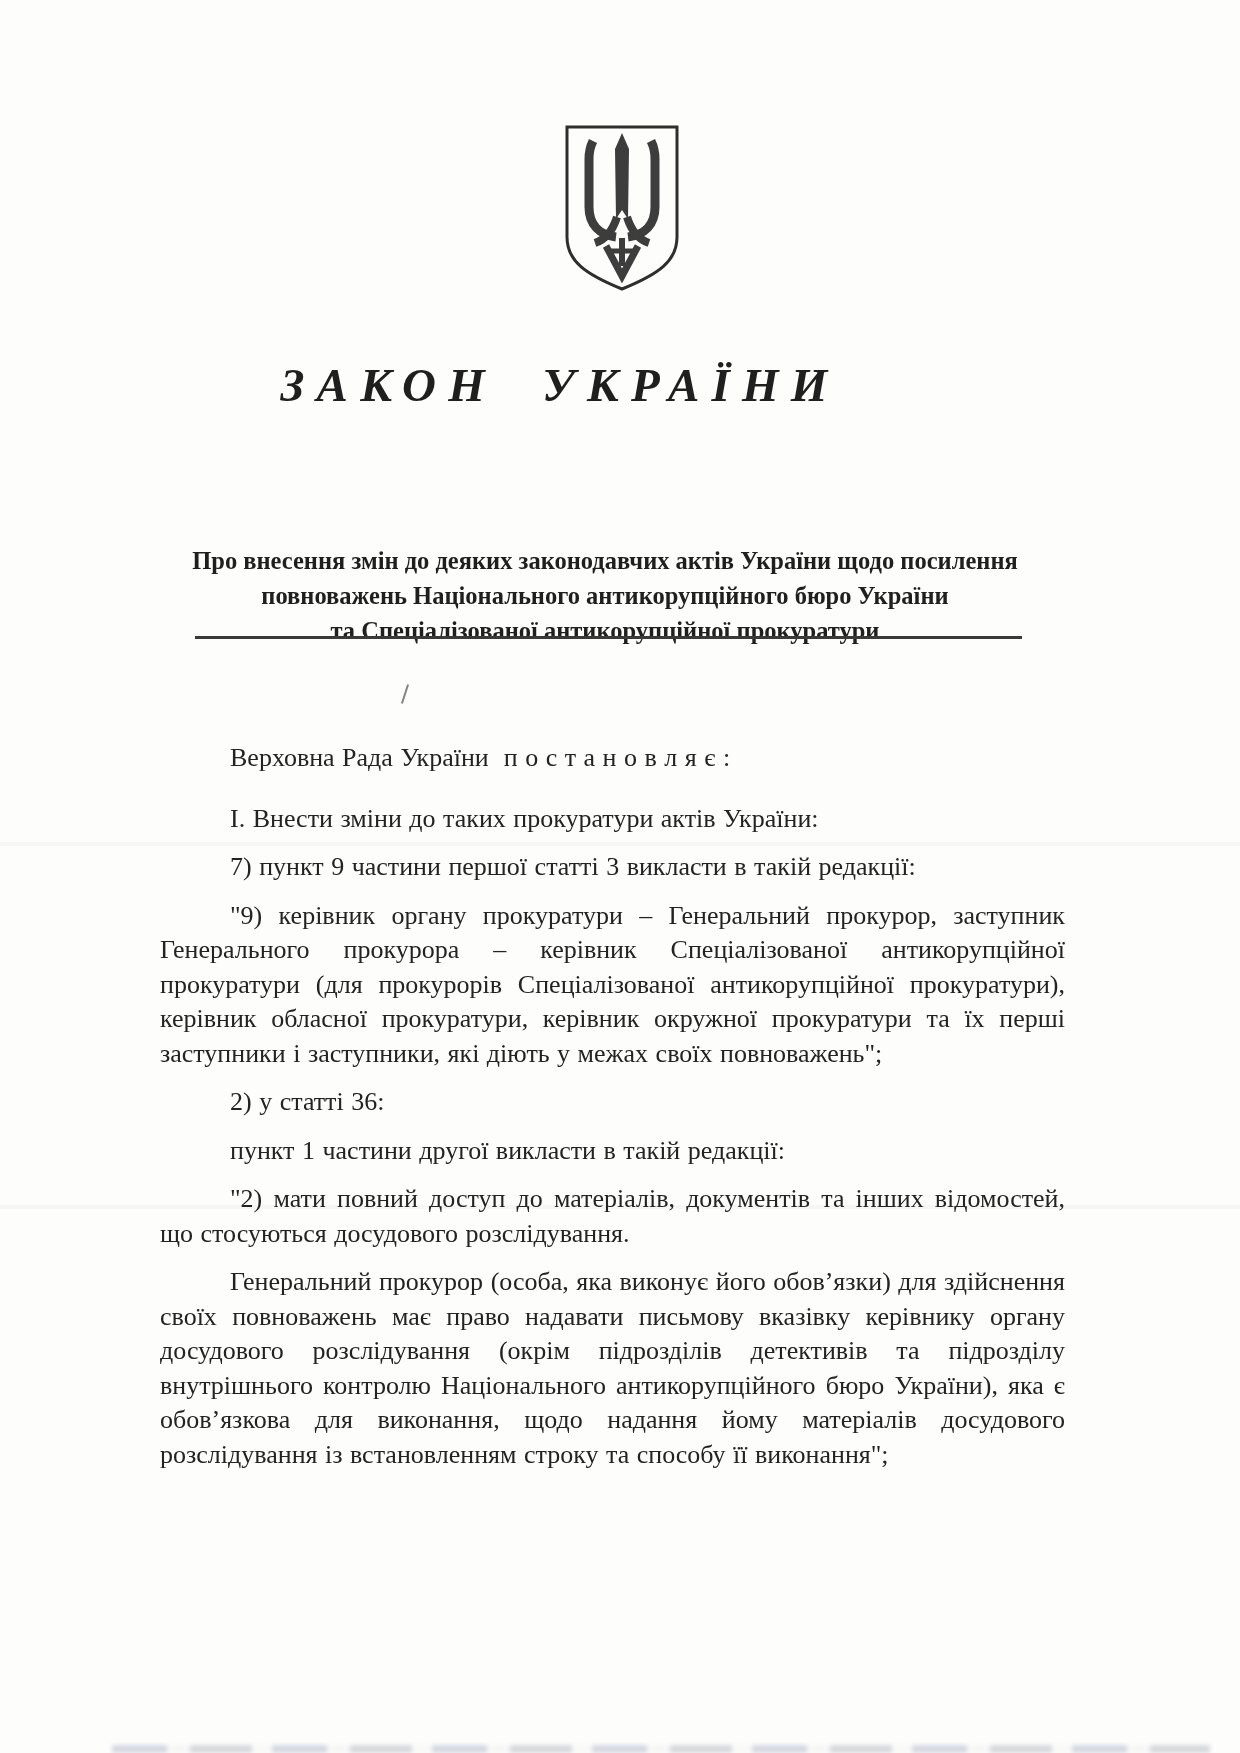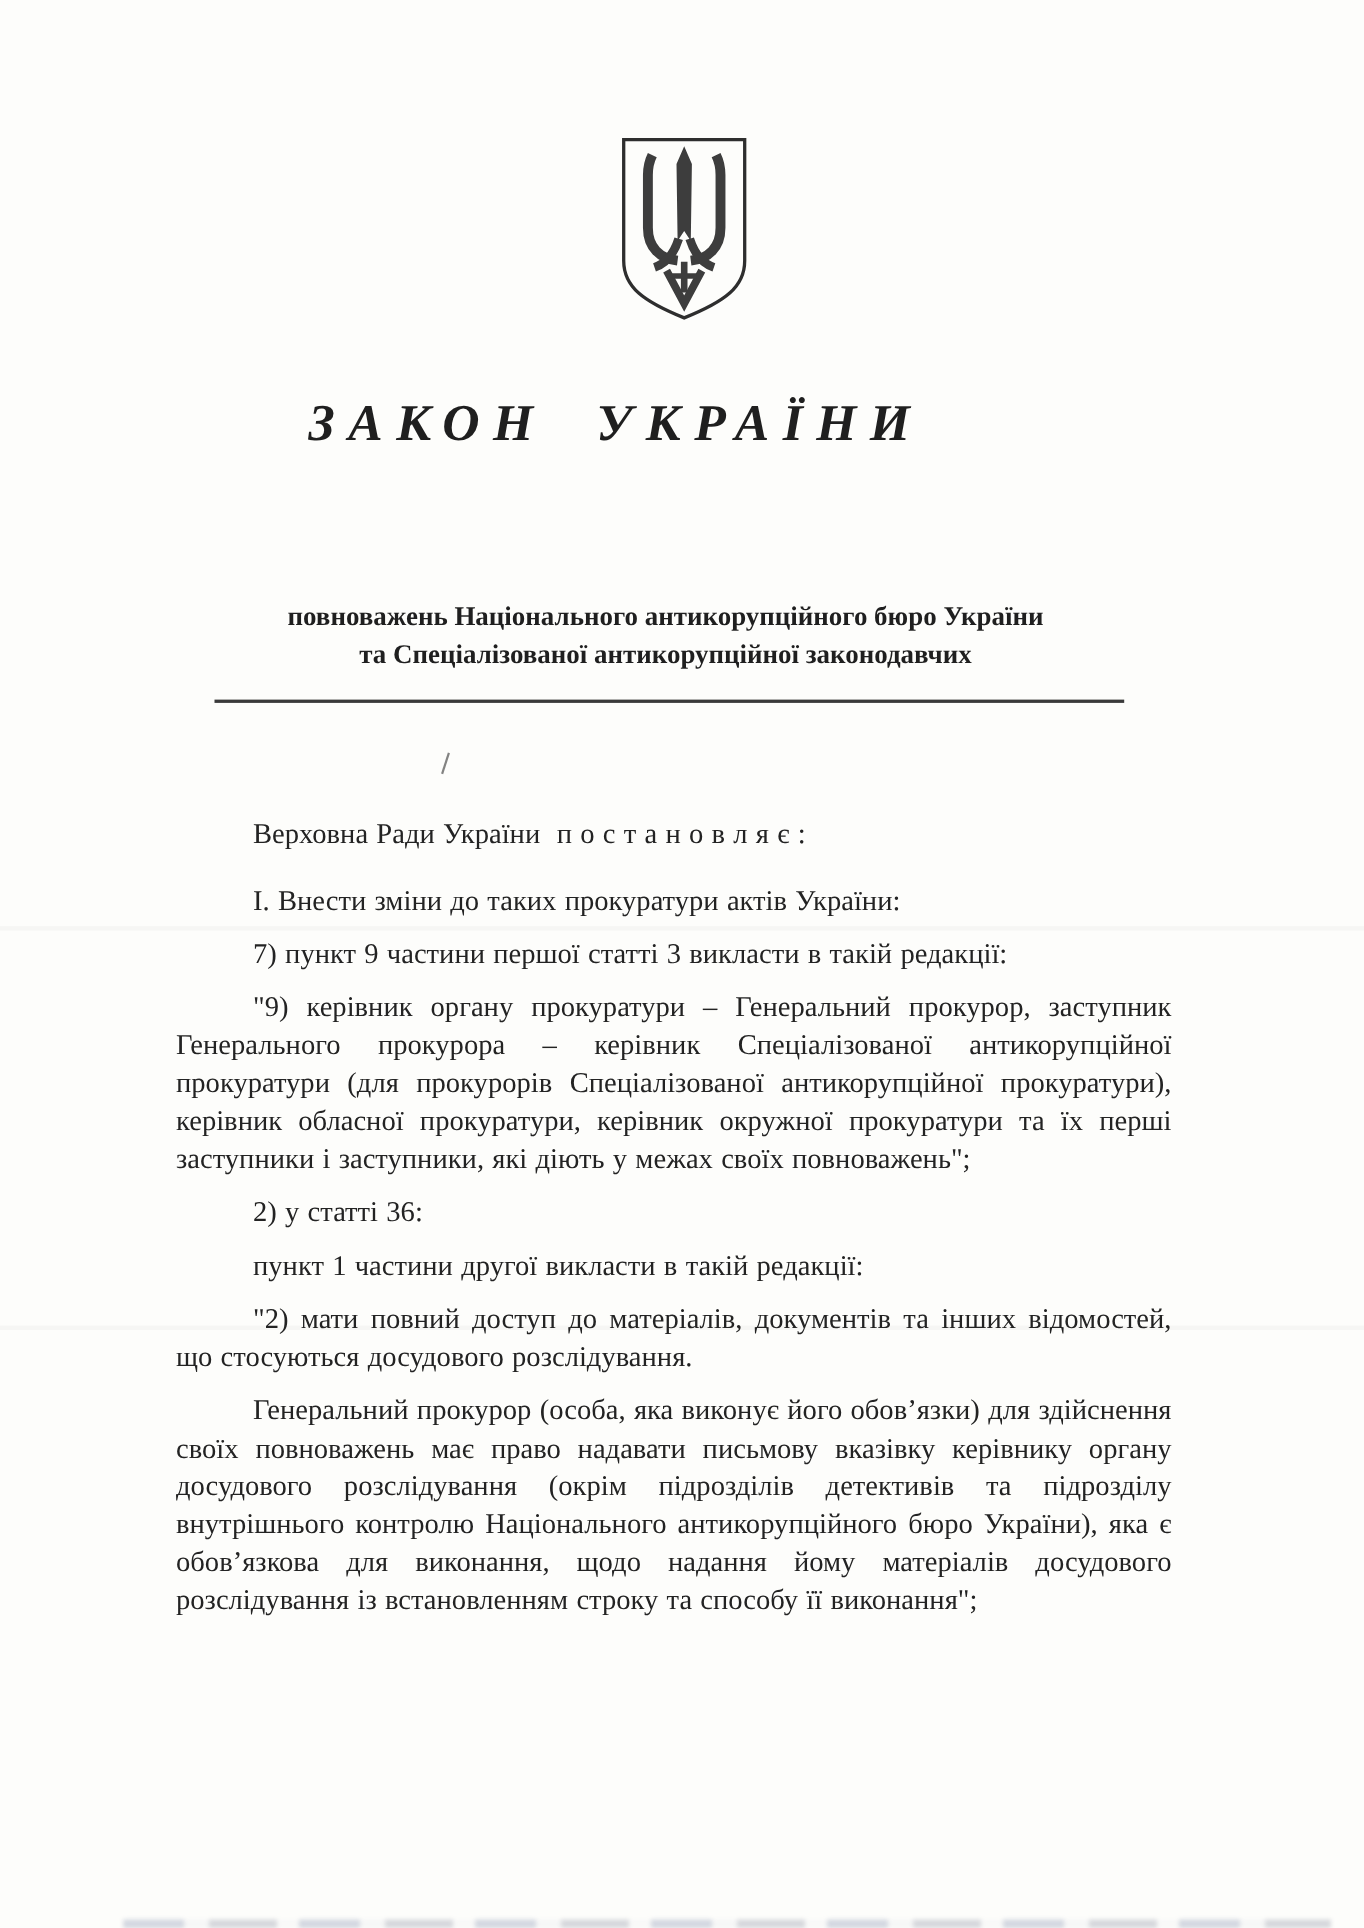--- a/index.html
+++ b/index.html
@@ -159,31 +159,32 @@
         <path d="M49,127 L65,157 L81,127" stroke-width="7"></path>
         <path d="M65,119 V147" stroke-width="6"></path>
         <path d="M54,132 H76" stroke-width="5"></path>
       </g>
     </svg>
   </div>
 
   <h1 class="title">ЗАКОН УКРАЇНИ</h1>
 
   <div class="subtitle">
+    <div>Про внесення змін до деяких законодавчих актів України щодо посилення</div>
     <div>повноважень Національного антикорупційного бюро України</div>
-    <div>та Спеціалізованої антикорупційної законодавчих</div>
+    <div>та Спеціалізованої антикорупційної прокуратури</div>
   </div>
   <div class="title-underline"></div>
 
   <div class="slash-artifact"></div>
   <div class="scan-band-1"></div>
   <div class="scan-band-2"></div>
 
   <div class="body-block">
-    <p class="preamble">Верховна Ради України  п о с т а н о в л я є :</p>
+    <p class="preamble">Верховна Рада України  п о с т а н о в л я є :</p>
     <div>
         <p class="para">І. Внести зміни до таких прокуратури актів України:</p>
         <p class="para">7) пункт 9 частини першої статті 3 викласти в такій редакції:</p>
         <p class="para">"9) керівник органу прокуратури – Генеральний прокурор, заступник Генерального прокурора – керівник Спеціалізованої антикорупційної прокуратури (для прокурорів Спеціалізованої антикорупційної прокуратури), керівник обласної прокуратури, керівник окружної прокуратури та їх перші заступники і заступники, які діють у межах своїх повноважень";</p>
         <p class="para">2) у статті 36:</p>
         <p class="para">пункт 1 частини другої викласти в такій редакції:</p>
         <p class="para">"2) мати повний доступ до матеріалів, документів та інших відомостей, що стосуються досудового розслідування.</p>
         <p class="para">Генеральний прокурор (особа, яка виконує його обов’язки) для здійснення своїх повноважень має право надавати письмову вказівку керівнику органу досудового розслідування (окрім підрозділів детективів та підрозділу внутрішнього контролю Національного антикорупційного бюро України), яка є обов’язкова для виконання, щодо надання йому матеріалів досудового розслідування із встановленням строку та способу її виконання";</p>
       </div>
   </div>

